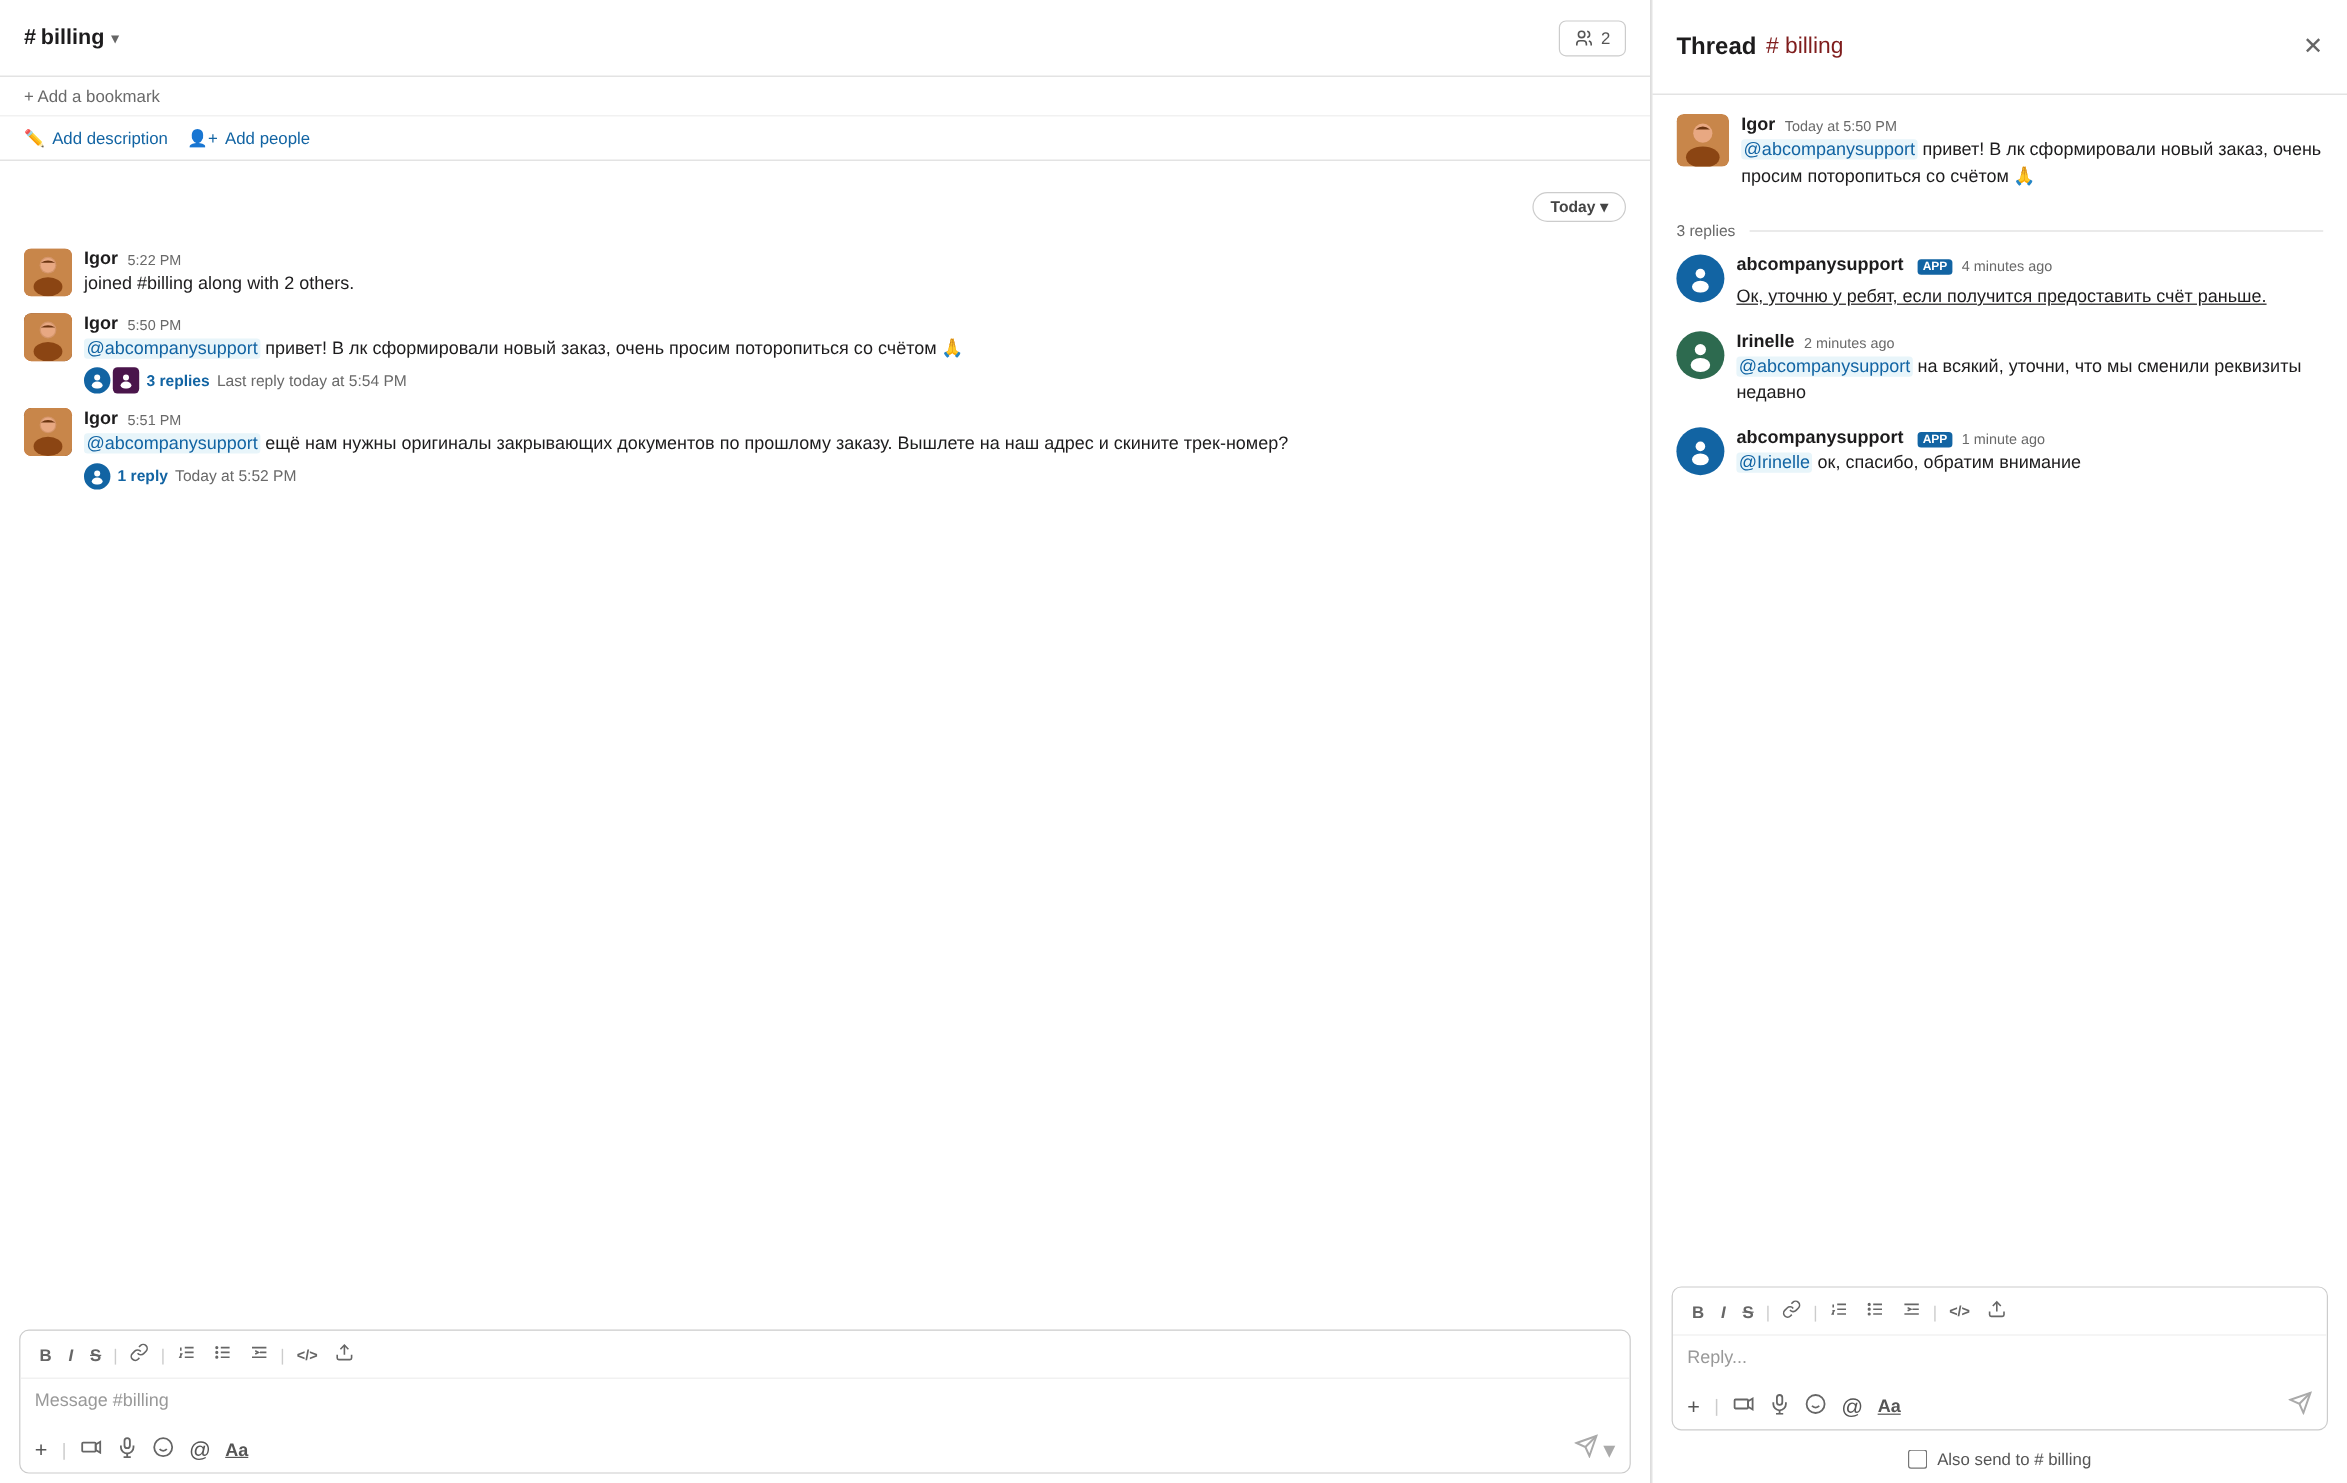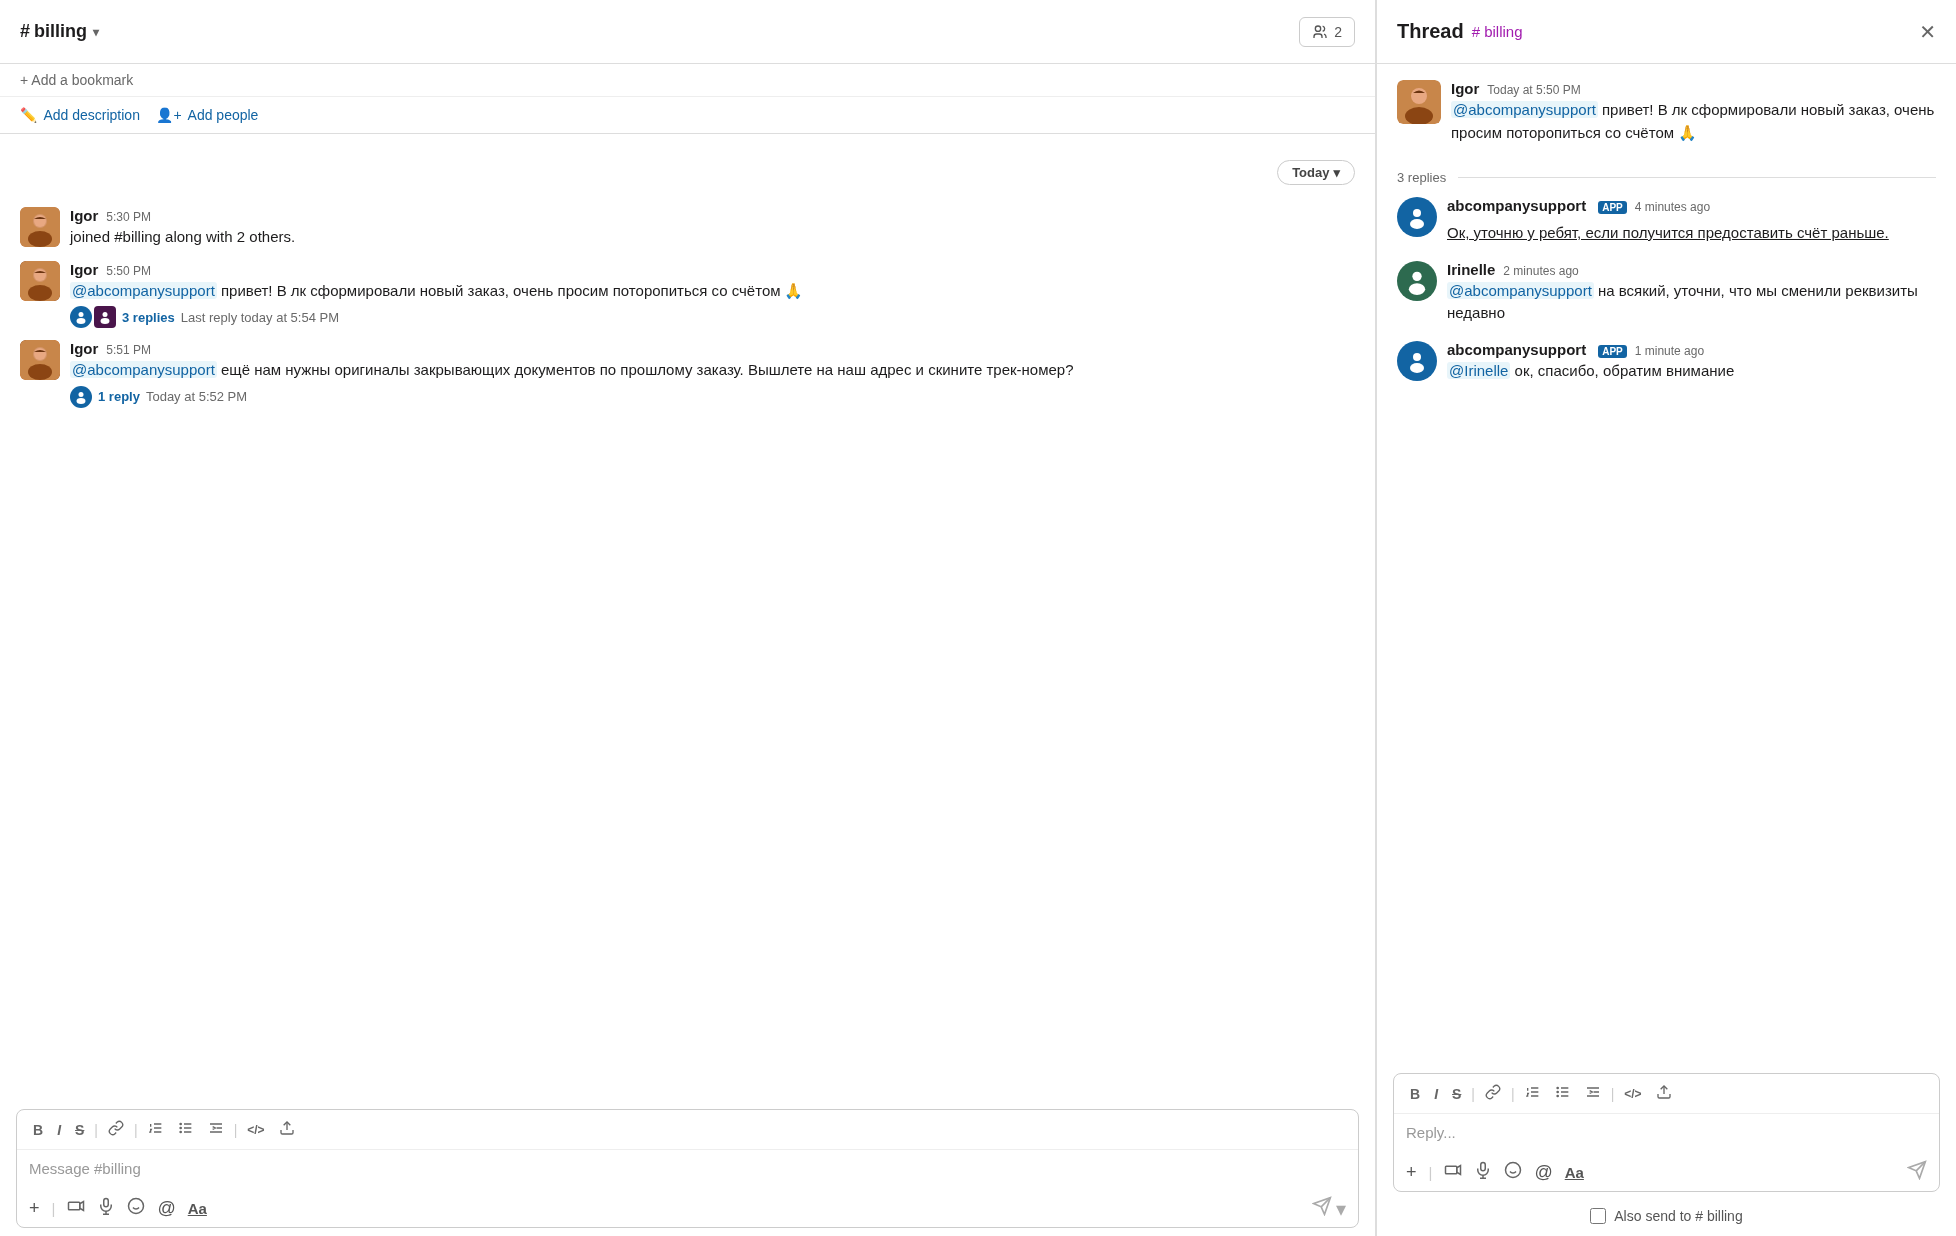--- a/index.html
+++ b/index.html
@@ -319,38 +319,38 @@
       border-left: 1px solid #ddd;
       background: #fff;
     }
 
     .thread-header {
       display: flex;
       align-items: center;
       justify-content: space-between;
       padding: 12px 20px;
       border-bottom: 1px solid #ddd;
-      height: 64px;
+      height: 79px;
     }
 
     .thread-title-area {
       display: flex;
       align-items: center;
       gap: 8px;
     }
 
     .thread-title {
       font-size: 20px;
       font-weight: 900;
       color: #1d1c1d;
     }
 
     .thread-channel {
-      font-size: 15px;
-      color: #a21caf;
+      font-size: 19px;
+      color: #7f1d1d;
     }
 
     .close-btn {
       background: none;
       border: none;
       cursor: pointer;
       font-size: 20px;
       color: #666;
       line-height: 1;
     }
@@ -536,21 +536,21 @@
             <circle cx="20" cy="14" r="7" fill="#d4956a"></circle>
             <ellipse cx="20" cy="32" rx="12" ry="8" fill="#8B4513"></ellipse>
             <circle cx="20" cy="14" r="6" fill="#e8a882"></circle>
             <path d="M14 12 Q20 8 26 12" fill="#6B3410"></path>
           </svg>
         </div>
       </div>
       <div class="message-content">
         <div class="message-meta">
           <span class="message-author">Igor</span>
-          <span class="message-time">5:30 PM</span>
+          <span class="message-time">5:22 PM</span>
         </div>
         <div class="message-text">
           <span>joined #billing along with 2 others.</span>
         </div>
       </div>
     </div>
 
     <div class="message-row">
       <div class="igor-avatar">
         <svg viewBox="0 0 40 40" width="40" height="40">

